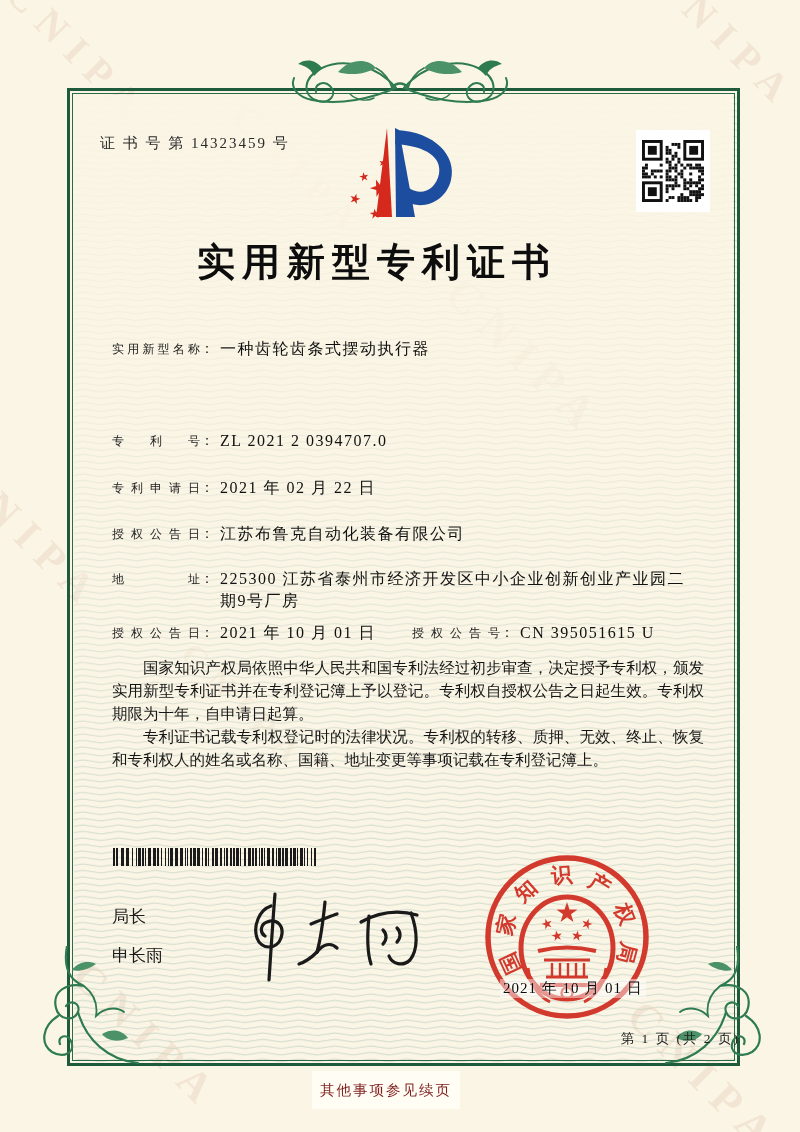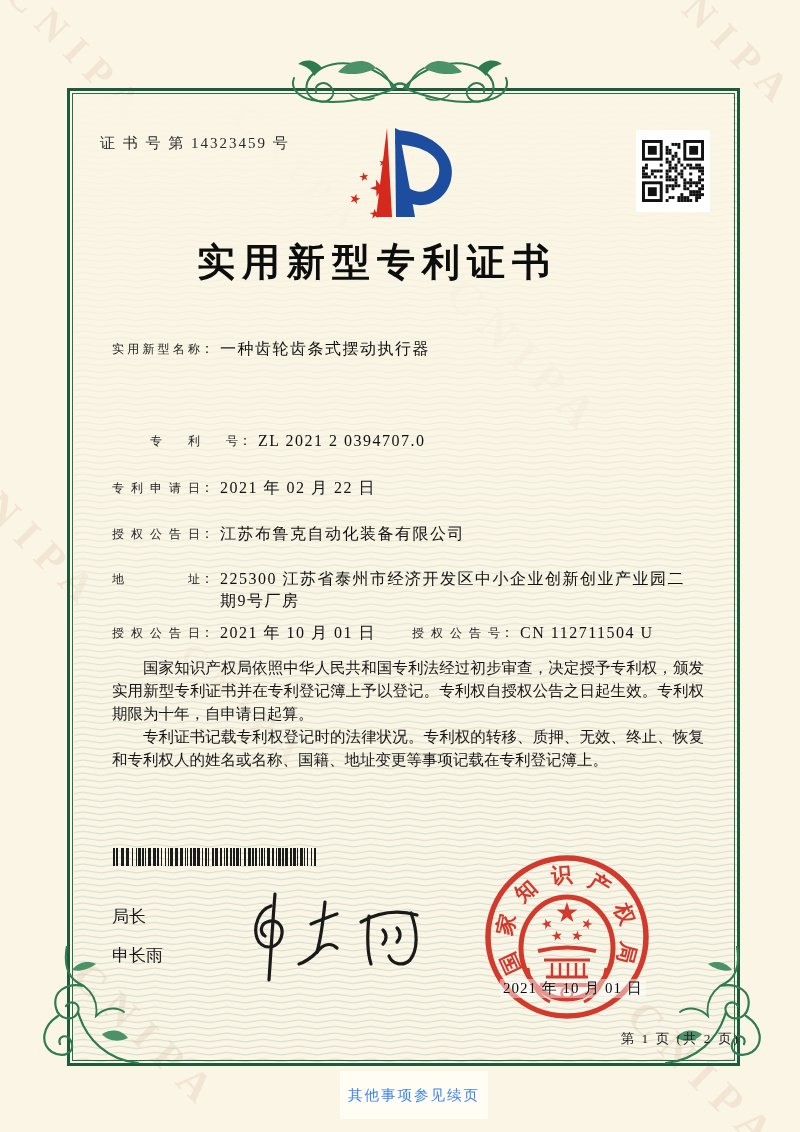--- a/index.html
+++ b/index.html
@@ -79,23 +79,23 @@
   .seal-date{
     position:absolute;left:500px;top:979px;font-size:15px;letter-spacing:1px;color:#0c0c0c;
     background:rgba(255,255,255,0.45);padding:0 3px;text-shadow:0 0 3px rgba(255,255,255,0.9);
     white-space:nowrap;z-index:4;
   }
   .page-info{
     position:absolute;left:67px;top:1030px;width:673px;text-align:right;
     font-size:13.5px;letter-spacing:2px;color:#222;
   }
   .footer-box{
-    position:absolute;left:312px;top:1071px;width:148px;height:48px;
+    position:absolute;left:312px;top:1071px;width:148px;height:38px;
     background:#fffdf4;display:flex;align-items:center;justify-content:center;
-    font-size:14.5px;letter-spacing:2px;color:#3b82f6;z-index:3;margin-left:28px;
+    font-size:14.5px;letter-spacing:2px;color:#7f1d1d;z-index:3;
   }
 </style>
 </head>
 <body>
 
 <div class="page">
 
   <div class="wm" style="left:-14px;top:28px;font-size:40px;">CNIPA</div>
   <div class="wm" style="left:214px;top:150px;font-size:36px;">CNIPA</div>
   <div class="wm" style="left:634px;top:14px;font-size:40px;">CNIPA</div>
@@ -308,36 +308,36 @@
           <rect x="47.23809523809524" y="59.04761904761905" width="2.9523809523809526" height="2.9523809523809526" fill="#111"></rect>
           <rect x="53.142857142857146" y="59.04761904761905" width="2.9523809523809526" height="2.9523809523809526" fill="#111"></rect>
         </svg>
     </div>
 
     <div class="doc-title">实用新型专利证书</div>
 
     <div class="row" style="top:338px;">
       <span class="flabel">实用新型名称</span><span class="fcolon">：</span><span class="fvalue">一种齿轮齿条式摆动执行器</span>
     </div>
-    <div class="row" style="top:430px;margin-left:38px;">
+    <div class="row" style="top:430px;">
       <span class="flabel">专利号</span><span class="fcolon">：</span><span class="fvalue">ZL 2021 2 0394707.0</span>
     </div>
     <div class="row" style="top:477px;">
       <span class="flabel">专利申请日</span><span class="fcolon">：</span><span class="fvalue">2021 年 02 月 22 日</span>
     </div>
     <div class="row" style="top:523px;">
       <span class="flabel">授权公告日</span><span class="fcolon">：</span><span class="fvalue">江苏布鲁克自动化装备有限公司</span>
     </div>
     <div class="row" style="top:568px;">
       <span class="flabel">地址</span><span class="fcolon">：</span><span class="fvalue">225300 江苏省泰州市经济开发区中小企业创新创业产业园二期9号厂房</span>
     </div>
     <div class="row" style="top:622px;">
       <span class="flabel">授权公告日</span><span class="fcolon">：</span><span class="fvalue">2021 年 10 月 01 日</span>
       <span class="pair2">
-        <span class="flabel">授权公告号</span><span class="fcolon">：</span><span class="fvalue">CN 112711504 U</span>
+        <span class="flabel">授权公告号</span><span class="fcolon">：</span><span class="fvalue">CN 395051615 U</span>
       </span>
     </div>
 
     <div class="paras">
       <p>国家知识产权局依照中华人民共和国专利法经过初步审查，决定授予专利权，颁发实用新型专利证书并在专利登记簿上予以登记。专利权自授权公告之日起生效。专利权期限为十年，自申请日起算。</p>
       <p>专利证书记载专利权登记时的法律状况。专利权的转移、质押、无效、终止、恢复和专利权人的姓名或名称、国籍、地址变更等事项记载在专利登记簿上。</p>
     </div>
 
     <svg id="barcode" class="barcode" width="207" height="18">
         <rect x="0" y="0" width="2" height="18" fill="#1b1b1b"></rect>

